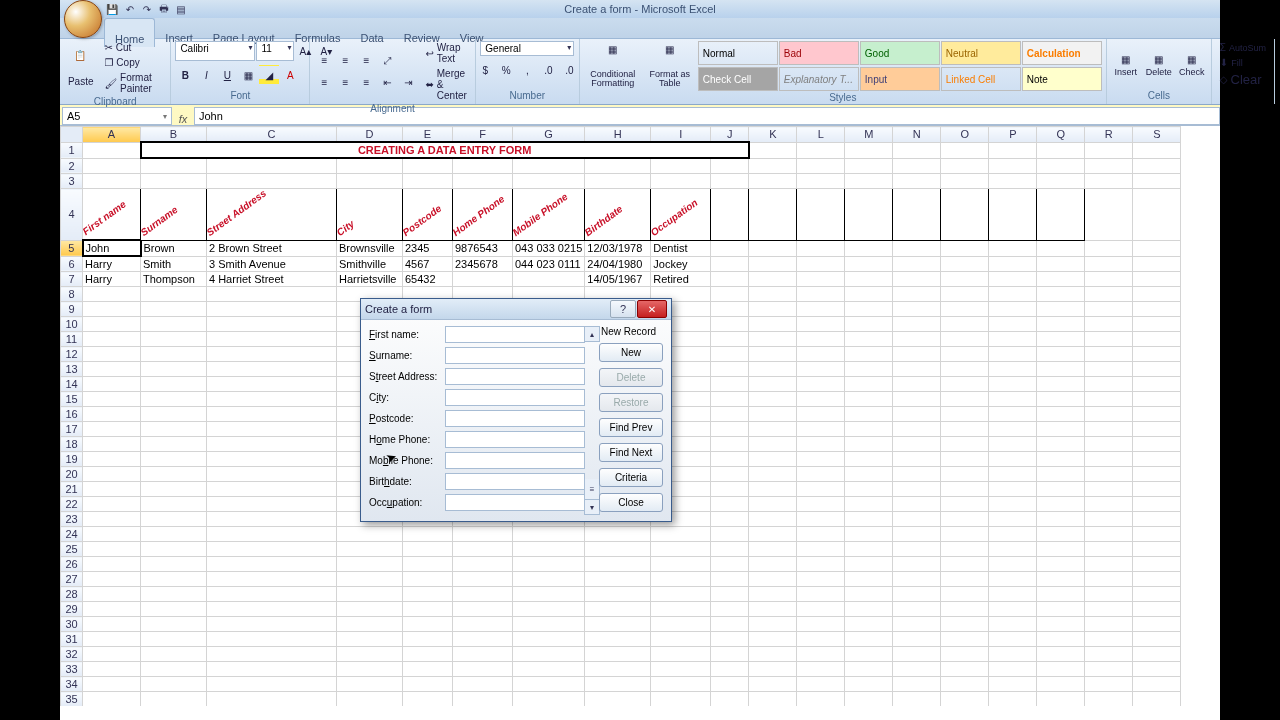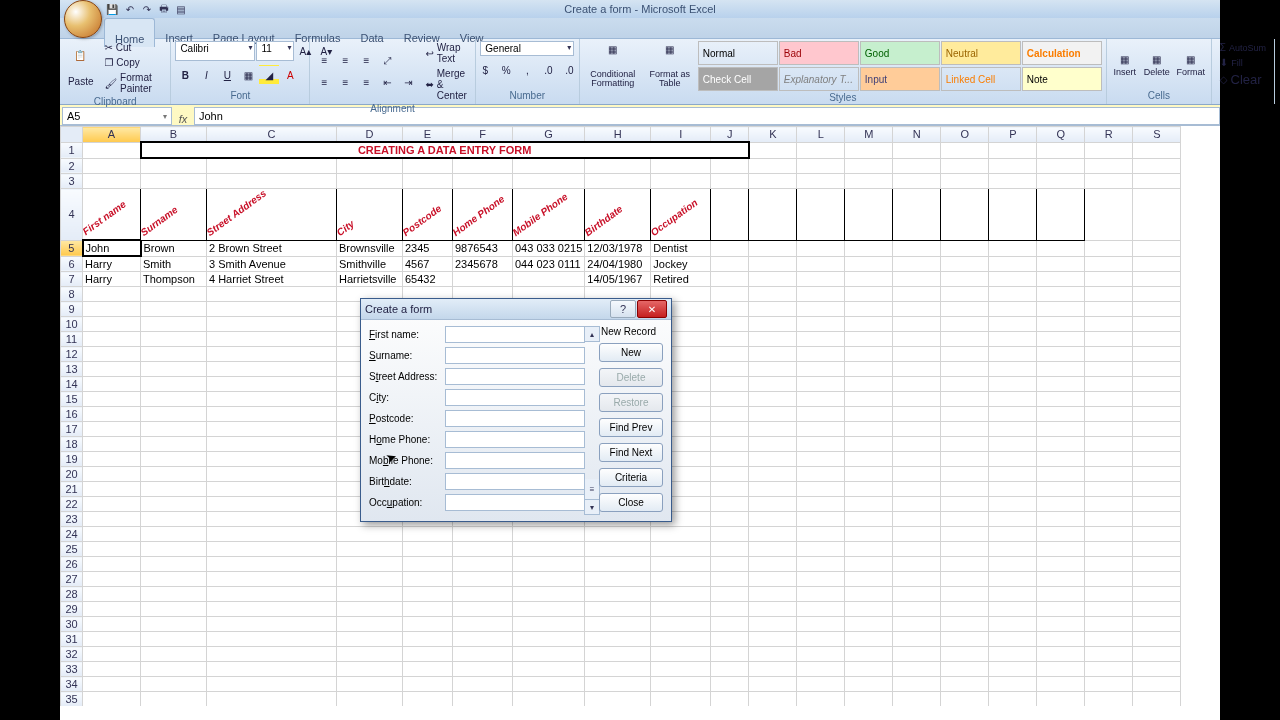--- a/index.html
+++ b/index.html
@@ -221,21 +221,21 @@
         <div class="bigbtn" style="width:28px">
             <span>▦</span>
             <span style="font-size:9px">Insert</span>
           </div>
         <div class="bigbtn" style="width:28px">
             <span>▦</span>
             <span style="font-size:9px">Delete</span>
           </div>
         <div class="bigbtn" style="width:28px">
             <span>▦</span>
-            <span style="font-size:9px">Format</span>
+            <span style="font-size:9px">Check</span>
           </div>
       </div>
       <div class="group-label">Cells</div>
     </div>
 
     <div class="group" style="width:60px">
       <div class="group-content vstack" style="align-items:flex-start">
         <div class="sbtn">Σ <span style="font-size:9px">AutoSum</span></div>
         <div class="sbtn">⬇ <span style="font-size:9px">Fill</span></div>
         <div class="sbtn">◇ <span style="font-size:13px">Clear</span></div>

